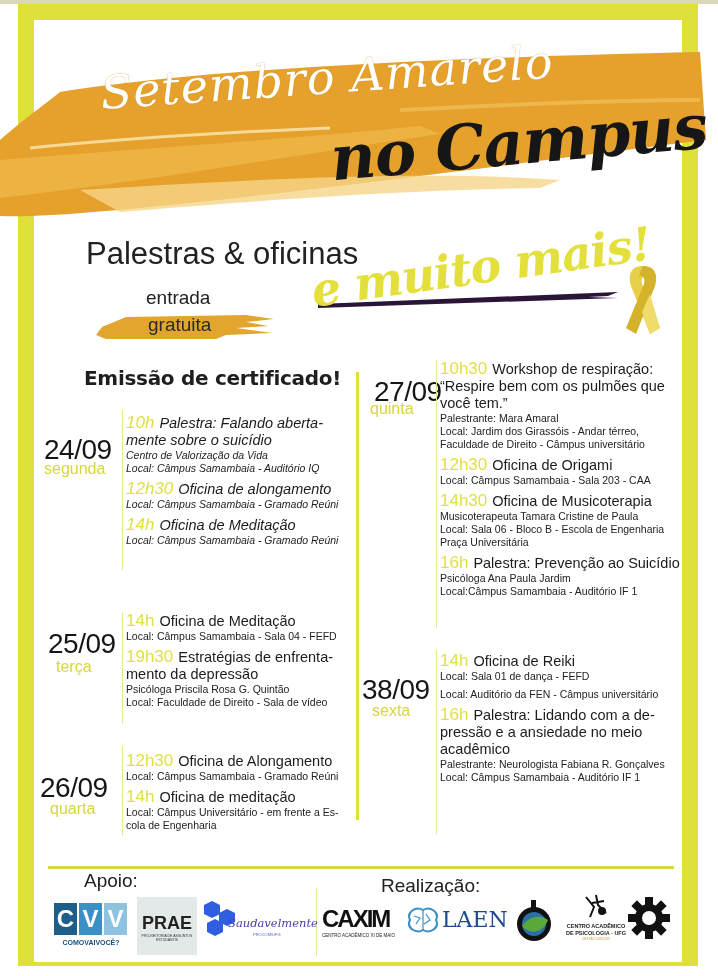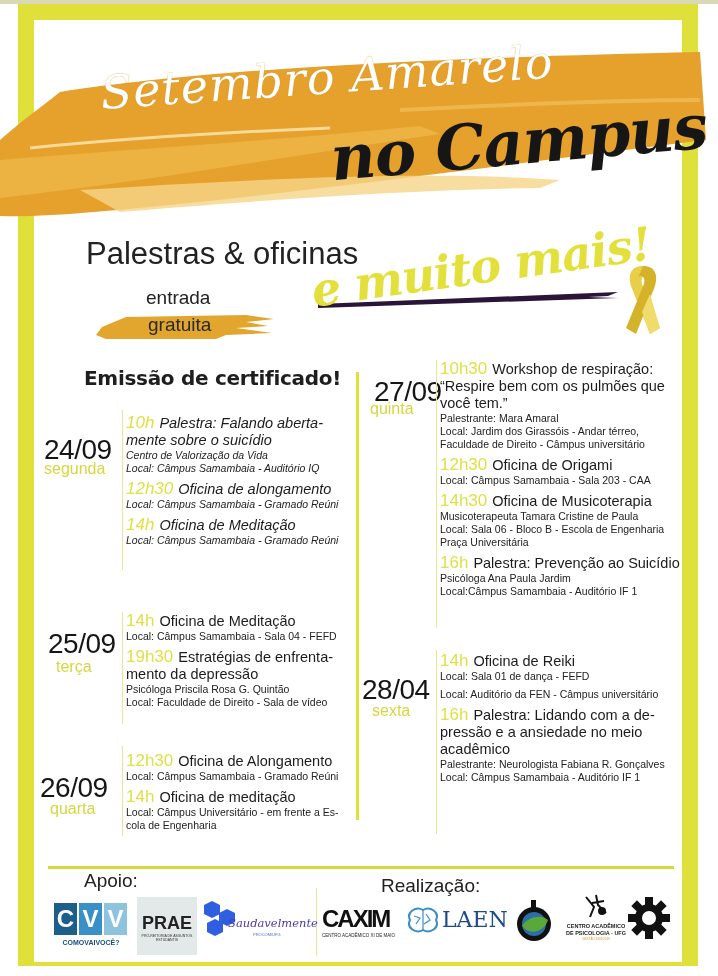--- a/index.html
+++ b/index.html
@@ -180,21 +180,21 @@
     </div>
     <div class="ev">
       <div class="head"><span class="time">16h</span><span>Palestra: Prevenção ao Suicídio</span></div>
       <div class="detail">Psicóloga Ana Paula Jardim</div>
       <div class="detail">Local:Câmpus Samambaia - Auditório IF 1</div>
     </div>
   </div>
 </div>
 
 <div class="day" style="left:362px; top:650px;">
-  <div class="date" style="left:0px; top:24px;">28/04</div>
+  <div class="date" style="left:0px; top:24px;">38/09</div>
   <div class="wd" style="left:10px; top:52px;">sexta</div>
   <div class="vline" style="left:74px; top:0; height:184px;"></div>
   <div class="events" style="left:78px; top:2px; width:240px;">
     <div class="ev">
       <div class="head"><span class="time">14h</span><span>Oficina de Reiki</span></div>
       <div class="detail">Local:  Sala 01 de dança - FEFD</div>
     </div>
     <div class="ev">
       <div class="detail">Local:  Auditório da FEN - Câmpus universitário</div>
     </div>

